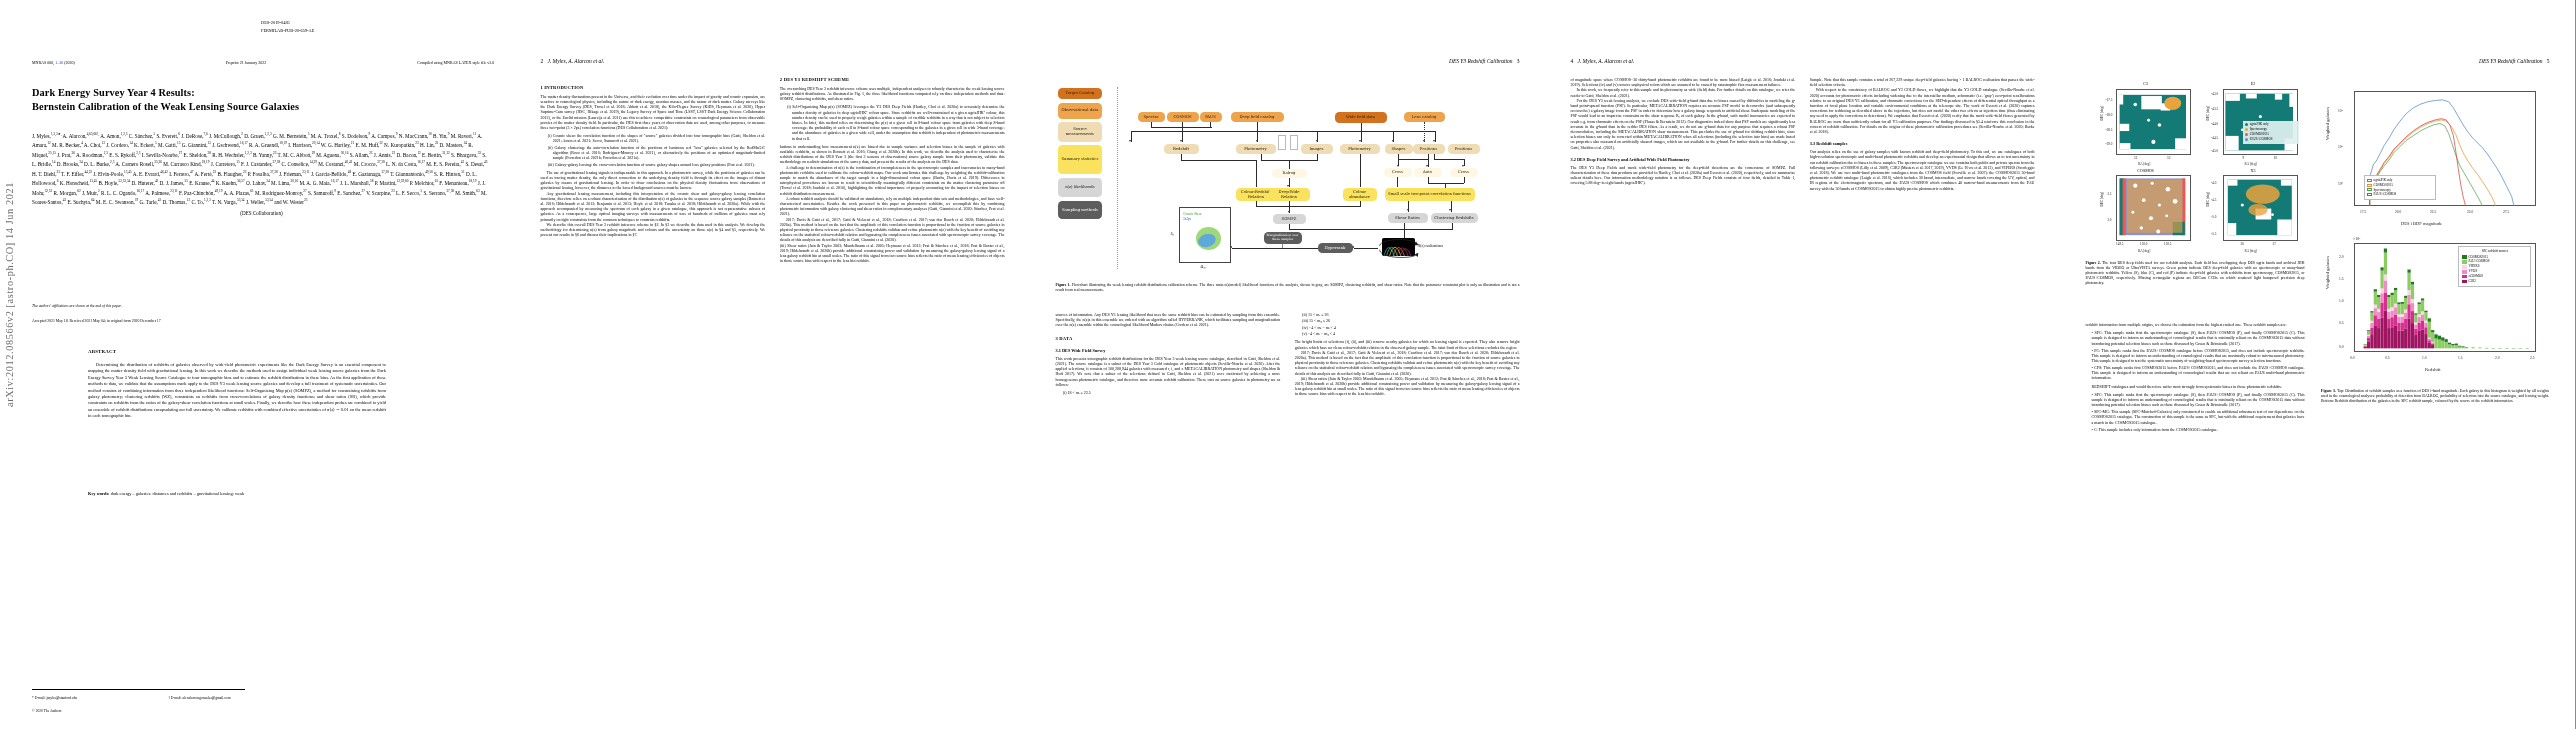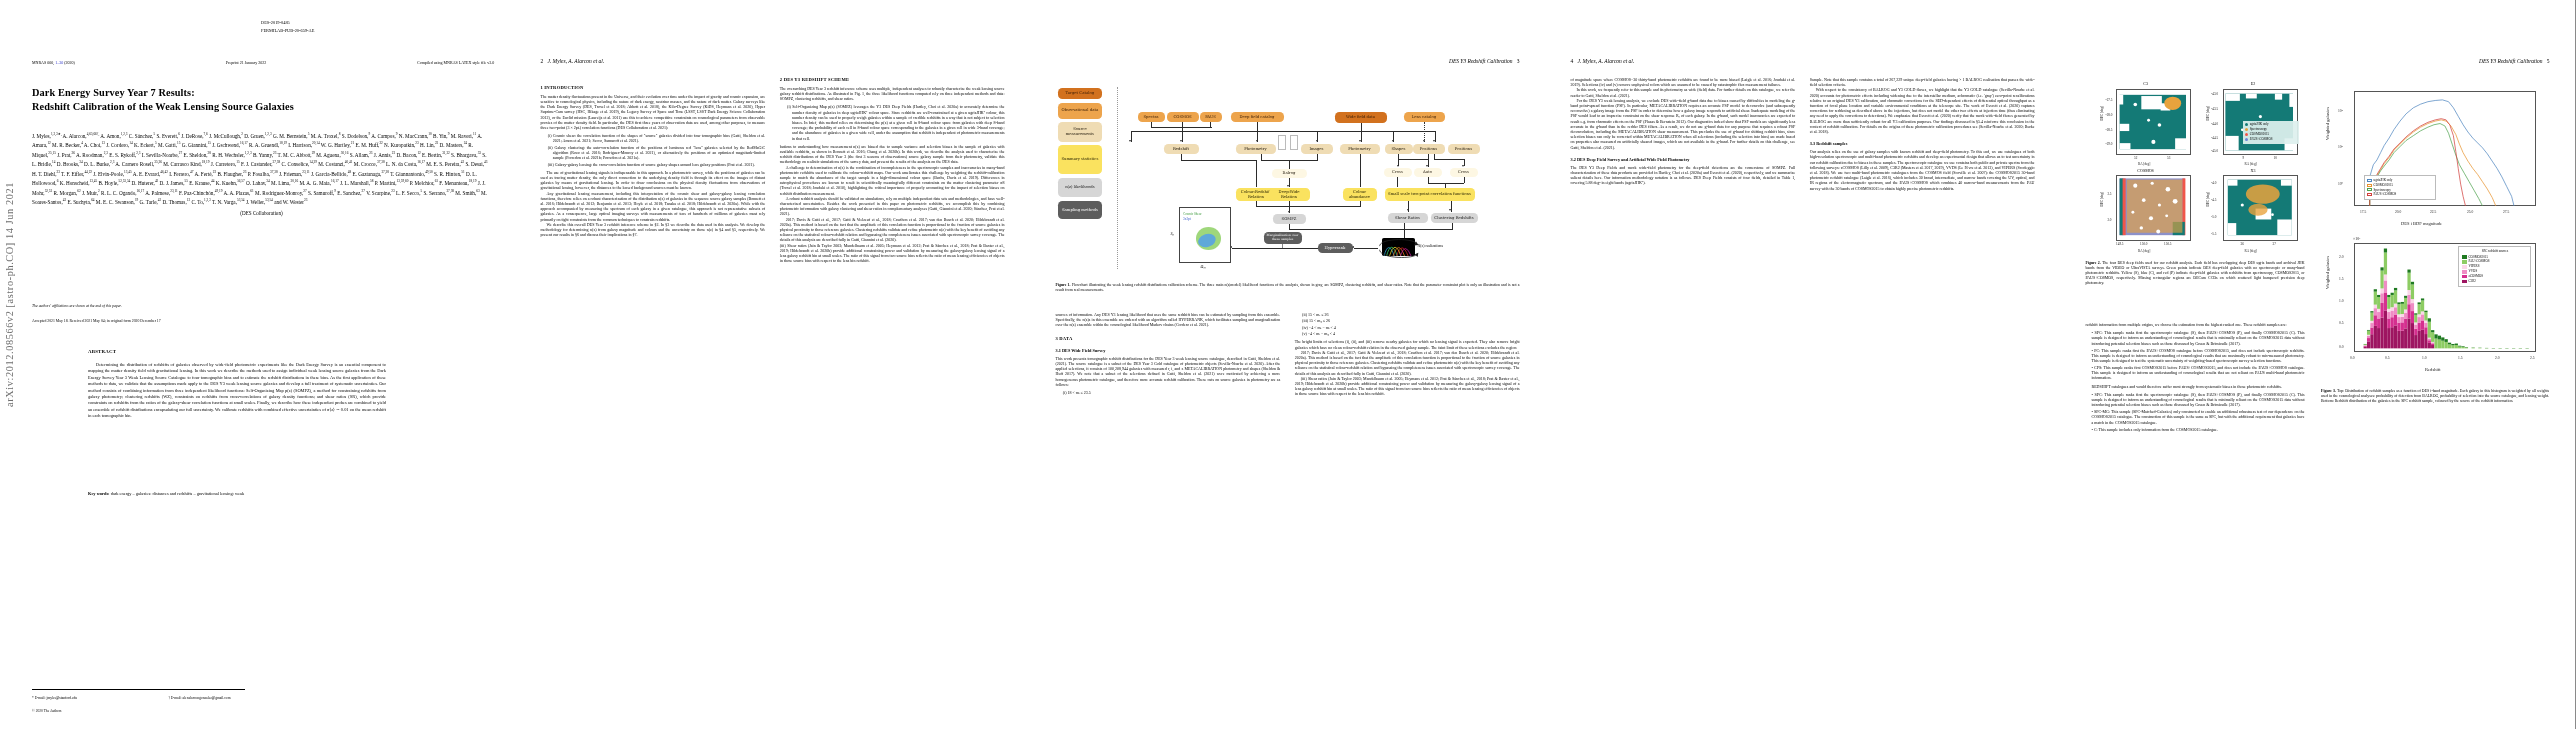--- a/index.html
+++ b/index.html
@@ -136,22 +136,22 @@
 
   <div class="runhead">
     <div>
       <span>MNRAS 000, </span><span class="lnk">1–30</span><span> (2020)</span>
     </div>
     <div>Preprint 21 January 2022</div>
     <div>Compiled using MNRAS LATEX style file v3.0</div>
   </div>
 
   <div class="title">
-    <div>Dark Energy Survey Year 7 Results:</div>
-    <div>Redshift Calibration of the Weak Lensing Source Galaxies</div>
+    <div>Dark Energy Survey Year 4 Results:</div>
+    <div>Bernstein Calibration of the Weak Lensing Source Galaxies</div>
   </div>
 
   <div class="authors">
     <div id="authors-target">J. Myles,<sup>1,2,3★,</sup> A. Alarcon,<sup>4,65,66†,</sup> A. Amon,<sup>1,2,3</sup> C. Sánchez,<sup>5</sup> S. Everett,<sup>6</sup> J. DeRose,<sup>7,6</sup> J. McCullough,<sup>2</sup> D. Gruen,<sup>1,2,3</sup> G. M. Bernstein,<sup>5</sup> M. A. Troxel,<sup>8</sup> S. Dodelson,<sup>9</sup> A. Campos,<sup>9</sup> N. MacCrann,<sup>10</sup> B. Yin,<sup>9</sup> M. Raveri,<sup>11</sup> A. Amara,<sup>12</sup> M. R. Becker,<sup>4</sup> A. Choi,<sup>13</sup> J. Cordero,<sup>14</sup> K. Eckert,<sup>5</sup> M. Gatti,<sup>15</sup> G. Giannini,<sup>15</sup> J. Gschwend,<sup>16,17</sup> R. A. Gruendl,<sup>18,19</sup> I. Harrison,<sup>20,14</sup> W. G. Hartley,<sup>21</sup> E. M. Huff,<sup>22</sup> N. Kuropatkin,<sup>23</sup> H. Lin,<sup>23</sup> D. Masters,<sup>24</sup> R. Miquel,<sup>25,15</sup> J. Prat,<sup>26</sup> A. Roodman,<sup>2,3</sup> E. S. Rykoff,<sup>2,3</sup> I. Sevilla-Noarbe,<sup>27</sup> E. Sheldon,<sup>28</sup> R. H. Wechsler,<sup>1,2,3</sup> B. Yanny,<sup>23</sup> T. M. C. Abbott,<sup>29</sup> M. Aguena,<sup>30,16</sup> S. Allam,<sup>23</sup> J. Annis,<sup>23</sup> D. Bacon,<sup>12</sup> E. Bertin,<sup>31,32</sup> S. Bhargava,<sup>33</sup> S. L. Bridle,<sup>14</sup> D. Brooks,<sup>34</sup> D. L. Burke,<sup>2,3</sup> A. Carnero Rosell,<sup>35,36</sup> M. Carrasco Kind,<sup>18,19</sup> J. Carretero,<sup>15</sup> F. J. Castander,<sup>37,38</sup> C. Conselice,<sup>14,39</sup> M. Costanzi,<sup>40,41</sup> M. Crocce,<sup>37,38</sup> L. N. da Costa,<sup>16,17</sup> M. E. S. Pereira,<sup>42</sup> S. Desai,<sup>43</sup> H. T. Diehl,<sup>23</sup> T. F. Eifler,<sup>44,22</sup> J. Elvin-Poole,<sup>13,45</sup> A. E. Evrard,<sup>46,42</sup> I. Ferrero,<sup>47</sup> A. Ferté,<sup>22</sup> B. Flaugher,<sup>23</sup> P. Fosalba,<sup>37,38</sup> J. Frieman,<sup>23,11</sup> J. García-Bellido,<sup>48</sup> E. Gaztanaga,<sup>37,38</sup> T. Giannantonio,<sup>49,50</sup> S. R. Hinton,<sup>51</sup> D. L. Hollowood,<sup>6</sup> K. Honscheid,<sup>13,45</sup> B. Hoyle,<sup>52,53,54</sup> D. Huterer,<sup>42</sup> D. J. James,<sup>55</sup> E. Krause,<sup>44</sup> K. Kuehn,<sup>56,57</sup> O. Lahav,<sup>34</sup> M. Lima,<sup>30,16</sup> M. A. G. Maia,<sup>16,17</sup> J. L. Marshall,<sup>58</sup> P. Martini,<sup>13,59,60</sup> P. Melchior,<sup>61</sup> F. Menanteau,<sup>18,19</sup> J. J. Mohr,<sup>52,53</sup> R. Morgan,<sup>62</sup> J. Muir,<sup>2</sup> R. L. C. Ogando,<sup>16,17</sup> A. Palmese,<sup>23,11</sup> F. Paz-Chinchón,<sup>49,19</sup> A. A. Plazas,<sup>61</sup> M. Rodriguez-Monroy,<sup>27</sup> S. Samuroff,<sup>9</sup> E. Sanchez,<sup>27</sup> V. Scarpine,<sup>23</sup> L. F. Secco,<sup>5</sup> S. Serrano,<sup>37,38</sup> M. Smith,<sup>63</sup> M. Soares-Santos,<sup>42</sup> E. Suchyta,<sup>64</sup> M. E. C. Swanson,<sup>19</sup> G. Tarle,<sup>42</sup> D. Thomas,<sup>12</sup> C. To,<sup>1,2,3</sup> T. N. Varga,<sup>53,54</sup> J. Weller,<sup>53,54</sup> and W. Wester<sup>23</sup></div>
     <div class="collab">(DES Collaboration)</div>
   </div>
 
   <div class="affnote">The authors' affiliations are shown at the end of this paper.</div>
   <div class="accepted">Accepted 2021 May 18. Received 2021 May 04; in original form 2020 December 17</div>
 

